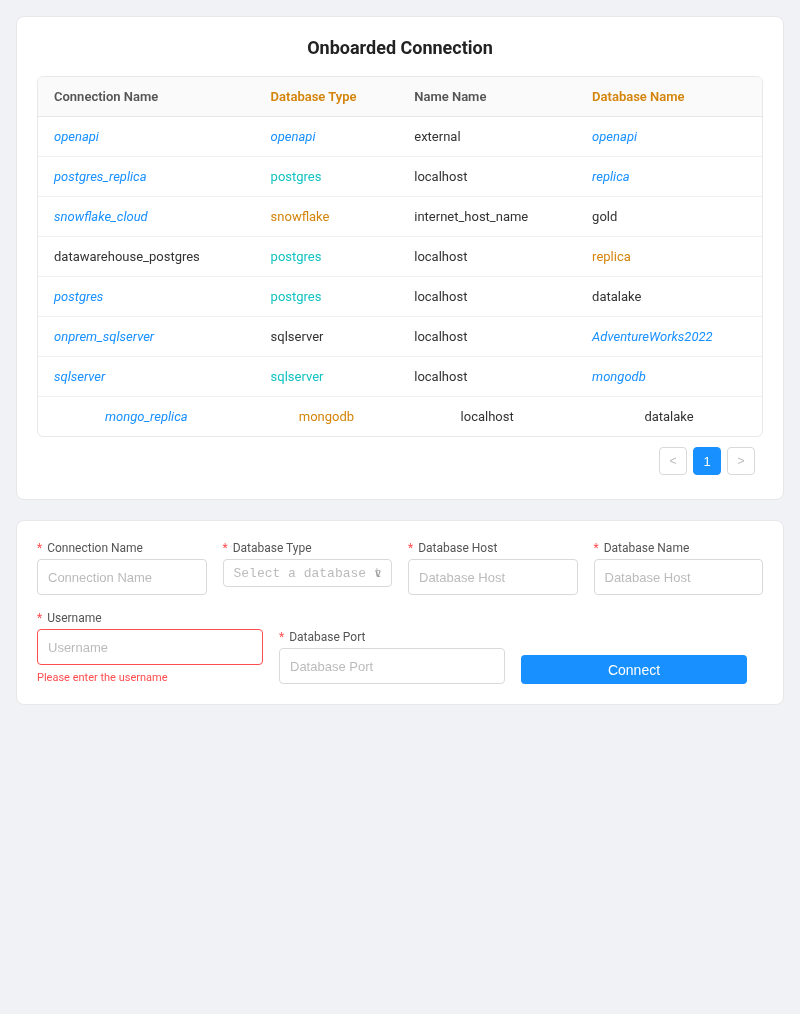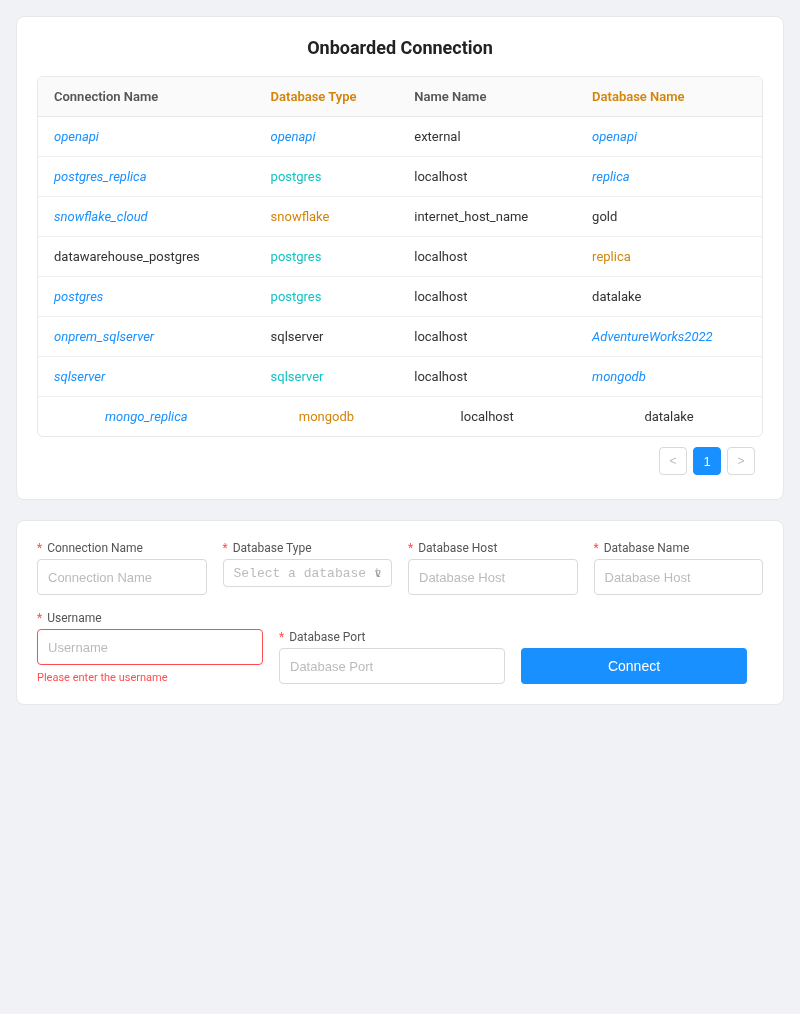--- a/index.html
+++ b/index.html
@@ -207,21 +207,21 @@
       font-size: 14px;
     }
 
     .error-text {
       color: #ff4d4f;
       font-size: 11px;
       margin-top: 2px;
     }
 
     .connect-btn {
-      height: 36px;
+      height: 29px;
       background: #1890ff;
       color: #fff;
       border: none;
       border-radius: 4px;
       padding: 0 20px;
       font-size: 14px;
       font-weight: 500;
       cursor: pointer;
       white-space: nowrap;
       align-self: end;

